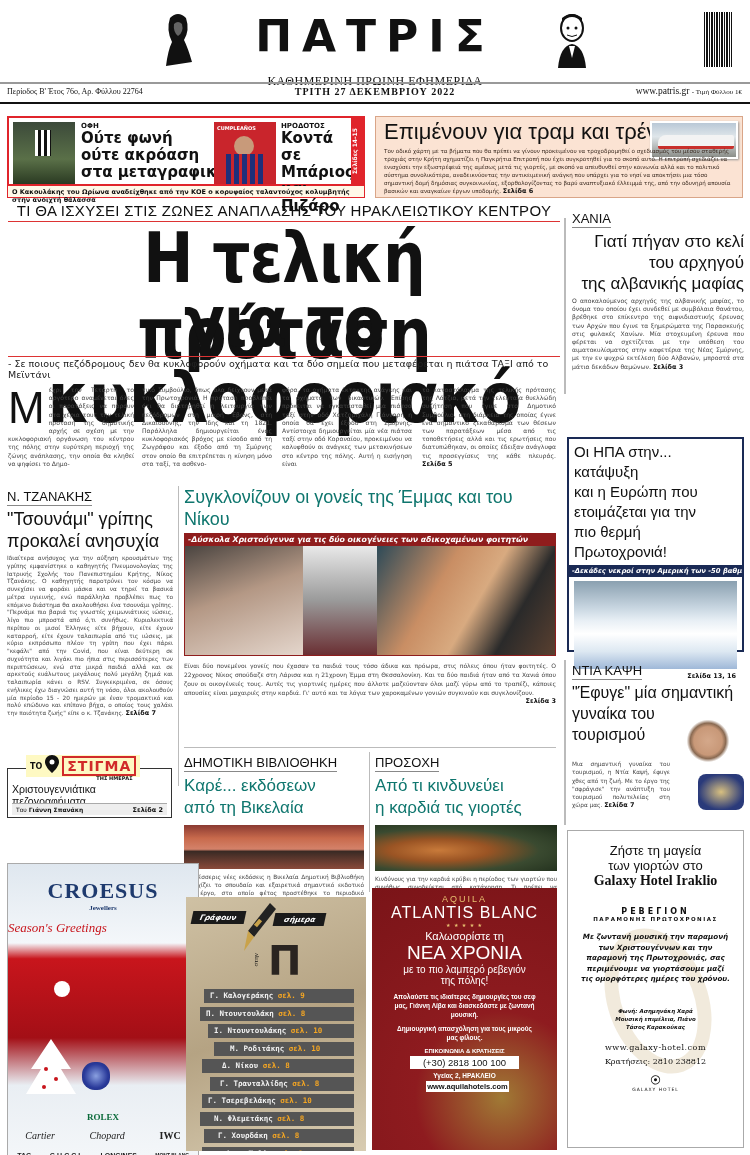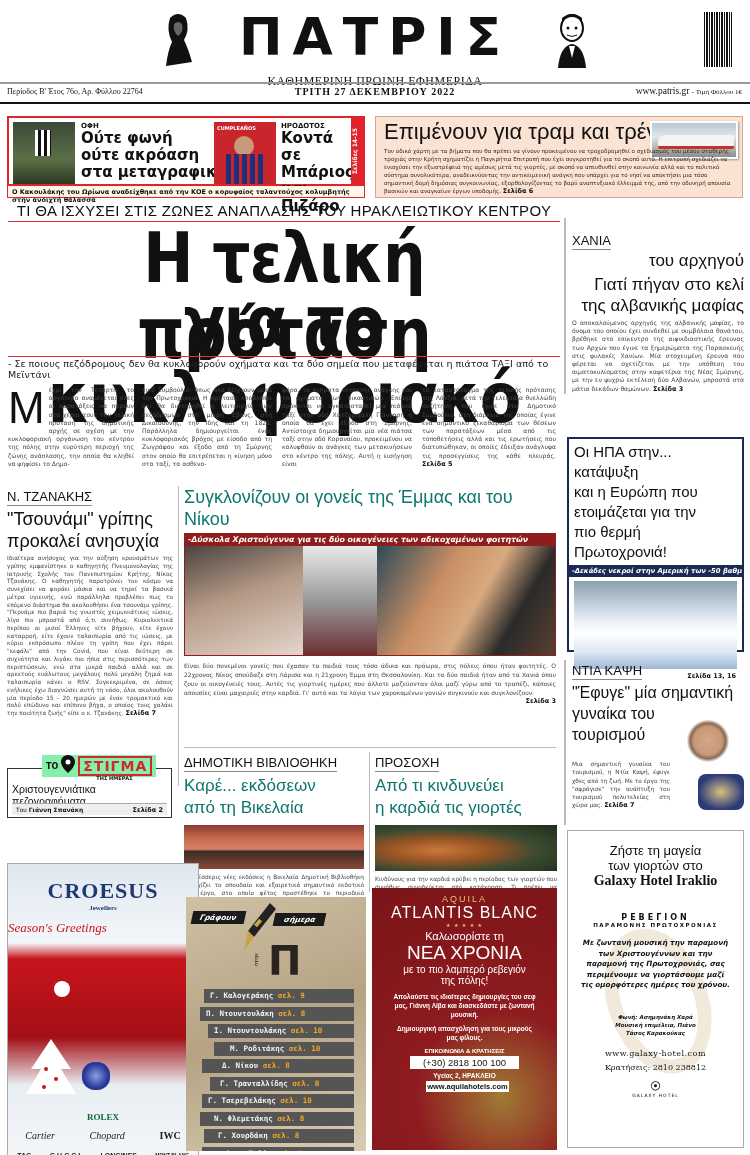--- a/index.html
+++ b/index.html
@@ -1,21 +1,21 @@
 <!DOCTYPE html>
 <html><head>
 <meta charset="utf-8">
 <style>
 *{box-sizing:border-box;margin:0;padding:0}
 body{width:750px;height:1155px;background:#fff;font-family:"DejaVu Sans",sans-serif;color:#111;position:relative;overflow:hidden}
 .abs{position:absolute}
 .small{font-size:6px;line-height:8px;color:#333;text-align:justify}
 .page-ref{font-weight:bold;font-family:"DejaVu Sans",sans-serif;font-size:6.5px;color:#111}
 
-.mast-title{left:0;width:750px;top:2px;text-align:center;font-family:"DejaVu Sans",sans-serif;font-weight:900;font-size:52px;letter-spacing:10px;line-height:70px}
+.mast-title{left:0;width:750px;top:2px;text-align:center;font-family:"DejaVu Sans",sans-serif;font-weight:900;font-size:44px;letter-spacing:10px;line-height:70px}
 .mast-sub{left:0;width:750px;top:74px;text-align:center;font-family:"Liberation Serif",serif;font-size:12px;letter-spacing:.5px}
 .portrait{width:40px;height:60px;top:10px;background:#fff}
 .portrait svg{width:100%;height:100%}
 .barcode{left:704px;top:12px;width:28px;height:55px;background:repeating-linear-gradient(90deg,#111 0 1px,#fff 1px 2px,#111 2px 4px,#fff 4px 5px)}
 .rule1{left:0;top:82px;width:750px;height:2px;background:#999}
 .info-row{top:86px;left:0;width:750px;height:14px;font-family:"Liberation Serif",serif;font-size:9px}
 .rule2{left:0;top:102px;width:750px;height:2px;background:#111}
 
 .promo-sport{left:7px;top:116px;width:358px;height:70px;border:2px solid #e0242b;background:#fff}
 .promo-side{right:0;top:0;width:12px;height:100%;background:#e0242b;color:#fff;font-size:6px;writing-mode:vertical-rl;transform:rotate(180deg);text-align:center;font-weight:bold}
@@ -134,24 +134,24 @@
   <span class="dropcap">Μ</span><span>έχρι την Τετάρτη το αργότερο αναμένεται όλες οι παρατάξεις να πάρουν στα χέρια τους την τελική πρόταση της δημοτικής αρχής σε σχέση με την κυκλοφοριακή οργάνωση του κέντρου της πόλης στην ευρύτερη περιοχή της ζώνης ανάπλασης, την οποία θα κληθεί να ψηφίσει το Δημο-</span>
 </div>
 <div class="abs col" style="left:142px;top:386px;width:130px">τικό Συμβούλιο, όπως όλα δείχνουν μετά την Πρωτοχρονιά. Η πρόταση προβλέπει ότι θα διατηρηθεί η λειτουργία των πεζόδρομων στη μικρή Έβανς, στη Δικαιοσύνης, την Ίδης και τη 1821. Παράλληλα δημιουργείται ένας κυκλοφοριακός βρόχος με είσοδο από τη Ζωγράφου και έξοδο από τη Σμύρνης στον οποίο θα επιτρέπεται η κίνηση μόνο στα ταξί, τα ασθενο-</div>
 <div class="abs col" style="left:282px;top:386px;width:130px">φόρα, τα οχήματα έκτακτης ανάγκης και τα οχήματα των δικαστικών. Επίσης πρόκειται να εγκατασταθεί μια πιάτσα ταξί στην οδό Χατζημιχάλη Γιάνναρη η οποία θα έχει έξοδο στη Σμύρνης. Αντίστοιχα δημιουργείται μία νέα πιάτσα ταξί στην οδό Κοραναίου, προκειμένου να καλυφθούν οι ανάγκες των μετακινήσεων στο κέντρο της πόλης. Αυτή η εισήγηση είναι</div>
 <div class="abs col" style="left:422px;top:386px;width:134px">
   <span>το καταστάλαγμα της τελικής πρότασης της Λότζια, μετά την τελευταία θυελλώδη συζήτηση που έγινε στο Δημοτικό Συμβούλιο, στη διάρκεια της οποίας έγινε ένα σημαντικό ξεκαθάρισμα των θέσεων των παρατάξεων μέσα από τις τοποθετήσεις αλλά και τις ερωτήσεις που διατυπώθηκαν, οι οποίες έδειξαν ανάγλυφα τις προσεγγίσεις της κάθε πλευράς.</span>
   <span class="page-ref">Σελίδα 5</span>
 </div>
 
 <div class="abs vline" style="left:564px;top:218px;height:176px"></div>
-<div class="abs" style="left:572px;top:230px;width:172px">
+<div class="abs" style="left:572px;top:208px;width:172px">
   <div class="kicker">ΧΑΝΙΑ</div>
+  <div class="side-head" style="text-align:right;margin-top:3px">Γιατί πήγαν στο κελί</div>
   <div class="side-head" style="text-align:right">του αρχηγού</div>
-  <div class="side-head" style="text-align:right;margin-top:3px">Γιατί πήγαν στο κελί</div>
   <div class="side-head" style="text-align:right">της αλβανικής μαφίας</div>
   <div class="col" style="margin-top:3px">
     <span>Ο αποκαλούμενος αρχηγός της αλβανικής μαφίας, το όνομα του οποίου έχει συνδεθεί με συμβόλαια θανάτου, βρέθηκε στο επίκεντρο της αιφνιδιαστικής έρευνας των Αρχών που έγινε τα ξημερώματα της Παρασκευής στις φυλακές Χανίων. Μία στοχευμένη έρευνα που φέρεται να σχετίζεται με την υπόθεση του αιματοκυλίσματος στην καφετέρια της Νέας Σμύρνης, με την εν ψυχρώ εκτέλεση δύο Αλβανών, μπροστά στα μάτια δεκάδων θαμώνων.</span>
     <span class="page-ref">Σελίδα 3</span>
   </div>
 </div>
 
 <div class="abs usa-box">
   <div class="usa-head">
     <div>Οι ΗΠΑ στην... κατάψυξη</div>
@@ -168,21 +168,21 @@
   <div class="kicker">Ν. ΤΖΑΝΑΚΗΣ</div>
   <div class="side-head" style="margin-top:2px;font-size:18px;line-height:22px">"Τσουνάμι" γρίπης</div>
   <div class="side-head" style="font-size:18px;line-height:22px">προκαλεί ανησυχία</div>
   <div class="col" style="margin-top:3px;font-size:5.8px;line-height:7.75px">
     <span>Ιδιαίτερα ανήσυχος για την αύξηση κρουσμάτων της γρίπης εμφανίστηκε ο καθηγητής Πνευμονολογίας της Ιατρικής Σχολής του Πανεπιστημίου Κρήτης, Νίκος Τζανάκης. Ο καθηγητής παροτρύνει τον κόσμο να συνεχίσει να φοράει μάσκα και να τηρεί τα βασικά μέτρα υγιεινής, ενώ παράλληλα προβλέπει πως το επόμενο διάστημα θα ακολουθήσει ένα τσουνάμι γρίπης. "Περνάμε πιο βαριά τις γνωστές χειμωνιάτικες ιώσεις, λίγο πιο μπροστά από ό,τι συνήθως. Κυριολεκτικά περίπου οι μισοί Έλληνες είτε βήχουν, είτε έχουν καταρροή, είτε έχουν ταλαιπωρία από τις ιώσεις, με κύριο εκπρόσωπο πλέον τη γρίπη που έχει πάρει "κεφάλι" από την Covid, που είναι δεύτερη σε συχνότητα και λιγάκι πιο ήπια στις περισσότερες των περιπτώσεων, ενώ στα μικρά παιδιά αλλά και σε αρκετούς ευάλωτους μεγάλους πολύ μεγάλη ζημιά και ταλαιπωρία κάνει ο RSV. Συγκεκριμένα, σε όσους ενήλικες έχω διαγνώσει αυτή τη νόσο, όλοι ακολουθούν μία περίοδο 15 - 20 ημερών με έναν τρομακτικό και πολύ επώδυνο και επίπονο βήχα, ο οποίος τους χαλάει την ποιότητα ζωής" είπε ο κ. Τζανάκης.</span>
     <span class="page-ref">Σελίδα 7</span>
   </div>
 </div>
 
 <div class="abs stigma-box">
-  <div class="abs" style="left:34px;top:-14px;background:#86efac;padding:0 4px;display:flex;align-items:center;gap:3px">
+  <div class="abs" style="left:18px;top:-14px;background:#fef9c3;padding:0 4px;display:flex;align-items:center;gap:3px">
     <span style="font-size:8px;font-weight:bold">ΤΟ</span>
     <span>
       <svg width="14" height="18" viewBox="0 0 14 18">
           <path d="M7 0 C3 0 0 3 0 7 C0 12 7 18 7 18 C7 18 14 12 14 7 C14 3 11 0 7 0Z" fill="#111"></path>
           <circle cx="7" cy="7" r="2.5" fill="#fff"></circle>
         </svg>
     </span>
     <span style="font-size:14px;font-weight:bold;color:#d12a2a;border:2px solid #d12a2a;padding:0 3px;letter-spacing:1px">ΣΤΙΓΜΑ</span>
   </div>
   <div class="abs" style="left:0;width:100%;top:6px;text-align:center;font-size:5px;font-weight:bold;padding-left:50px">ΤΗΣ ΗΜΕΡΑΣ</div>
@@ -317,21 +317,21 @@
   <div style="font-size:6.5px;font-weight:bold;margin-top:3px">Υγείας 2, ΗΡΑΚΛΕΙΟ</div>
   <div style="margin:2px 48px 0 54px;background:#fff;color:#111;font-size:7.5px;font-weight:bold;padding:1px 0">www.aquilahotels.com</div>
 </div>
 
 <div class="abs ad-galaxy">
   <div class="abs" style="left:40px;top:95px;width:100px;height:150px;border-radius:50%;border:14px solid #e8dcc4;opacity:.6;transform:rotate(-20deg)"></div>
   <div style="position:relative">
     <div style="margin-top:12px;font-size:13px;font-family:'Liberation Sans',sans-serif">Ζήστε τη μαγεία</div>
     <div style="font-size:13px;font-family:'Liberation Sans',sans-serif">των γιορτών στο</div>
     <div style="font-size:14px;font-weight:bold;font-family:'Liberation Serif',serif">Galaxy Hotel Iraklio</div>
-    <div style="margin-top:24px;font-size:8px;font-weight:bold;letter-spacing:3px">ΡΕΒΕΓΙΟΝ</div>
+    <div style="margin-top:18px;font-size:8px;font-weight:bold;letter-spacing:3px">ΡΕΒΕΓΙΟΝ</div>
     <div style="font-size:5.5px;font-weight:bold;letter-spacing:1.5px">ΠΑΡΑΜΟΝΗΣ ΠΡΩΤΟΧΡΟΝΙΑΣ</div>
     <div style="margin:10px 12px 0;font-size:7.2px;line-height:10.5px;font-weight:bold;font-style:italic">Με ζωντανή μουσική την παραμονή των Χριστουγέννων και την παραμονή της Πρωτοχρονιάς, σας περιμένουμε να γιορτάσουμε μαζί τις ομορφότερες ημέρες του χρόνου.</div>
     <div style="margin-top:22px;font-size:5.5px;font-weight:bold;font-style:italic;line-height:8px">
       <div>Φωνή: Ασημηνάκη Χαρά</div>
       <div>Μουσική επιμέλεια, Πιάνο</div>
       <div>Τάσος Καρακούκας</div>
     </div>
     <div style="margin-top:12px;font-size:8px;font-family:'DejaVu Serif',serif;letter-spacing:.5px">www.galaxy-hotel.com</div>
     <div style="margin-top:5px;font-size:8px;font-family:'DejaVu Serif',serif">Κρατήσεις:  2810 238812</div>
     <div style="margin-top:8px;font-size:11px">⦿</div>

